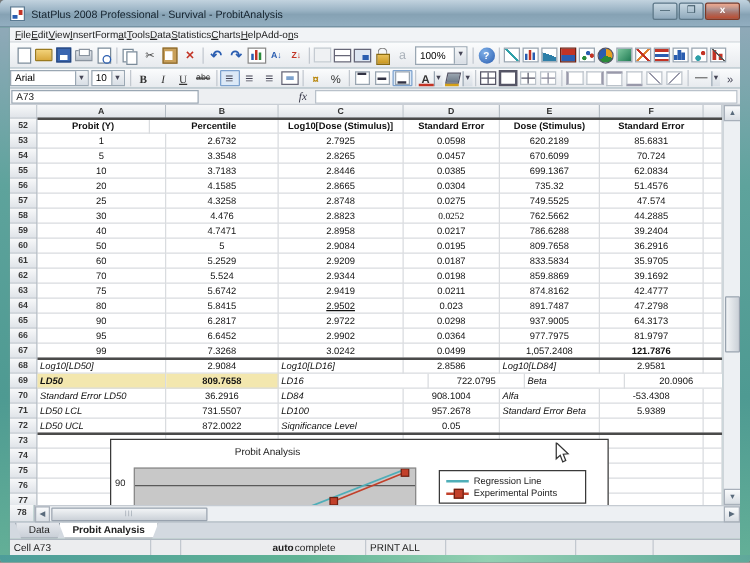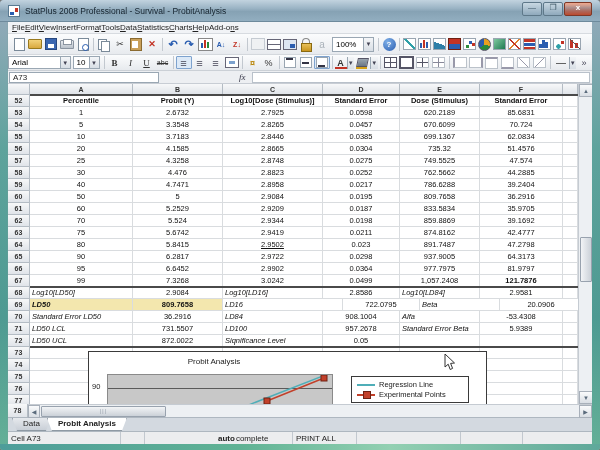--- a/index.html
+++ b/index.html
@@ -324,22 +324,22 @@
         <div class="hc" style="width: 103px; height: 11px;">A</div>
         <div class="hc" style="width: 90px; height: 11px;">B</div>
         <div class="hc" style="width: 100px; height: 11px;">C</div>
         <div class="hc" style="width: 77px; height: 11px;">D</div>
         <div class="hc" style="width: 80px; height: 11px;">E</div>
         <div class="hc" style="width: 83px; height: 11px;">F</div>
         <div class="hc" style="width: 15px; height: 11px;"></div>
       </div>
       <div class="grow t-top">
         <div class="hc" style="width: 22px; height: 12px;">52</div>
+        <div class="c hdrc" style="width: 90px;">Probit (Y)</div>
         <div class="c hdrc" style="width: 103px;">Percentile</div>
-        <div class="c hdrc" style="width: 90px;">Probit (Y)</div>
         <div class="c hdrc" style="width: 100px;">Log10[Dose (Stimulus)]</div>
         <div class="c hdrc" style="width: 77px;">Standard Error</div>
         <div class="c hdrc" style="width: 80px;">Dose (Stimulus)</div>
         <div class="c hdrc" style="width: 83px;">Standard Error</div>
         <div class="c hdrc" style="width: 15px;"></div>
       </div>
       <div class="grow">
         <div class="hc" style="width: 22px; height: 12px;">53</div>
         <div class="c num" style="width: 103px;">1</div>
         <div class="c num" style="width: 90px;">2.6732</div>
@@ -387,21 +387,21 @@
         <div class="c num" style="width: 77px;">0.0275</div>
         <div class="c num" style="width: 80px;">749.5525</div>
         <div class="c num" style="width: 83px;">47.574</div>
         <div class="c num" style="width: 15px;"></div>
       </div>
       <div class="grow">
         <div class="hc" style="width: 22px; height: 12px;">58</div>
         <div class="c num" style="width: 103px;">30</div>
         <div class="c num" style="width: 90px;">4.476</div>
         <div class="c num" style="width: 100px;">2.8823</div>
-        <div class="c num" style="width: 77px;">0.0252</div>
+        <div class="c num" style="width: 77px; font-family: Liberation Serif, serif;">0.0252</div>
         <div class="c num" style="width: 80px;">762.5662</div>
         <div class="c num" style="width: 83px;">44.2885</div>
         <div class="c num" style="width: 15px;"></div>
       </div>
       <div class="grow">
         <div class="hc" style="width: 22px; height: 12px;">59</div>
         <div class="c num" style="width: 103px;">40</div>
         <div class="c num" style="width: 90px; text-align: right;">4.7471</div>
         <div class="c num" style="width: 100px;">2.8958</div>
         <div class="c num" style="width: 77px;">0.0217</div>

